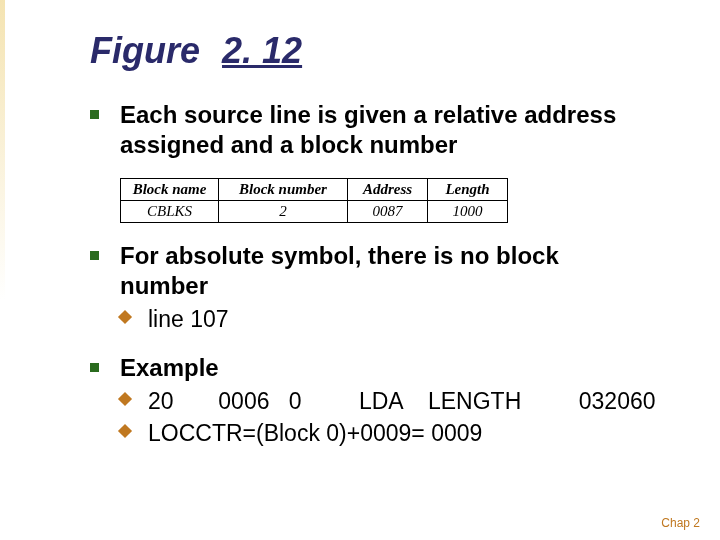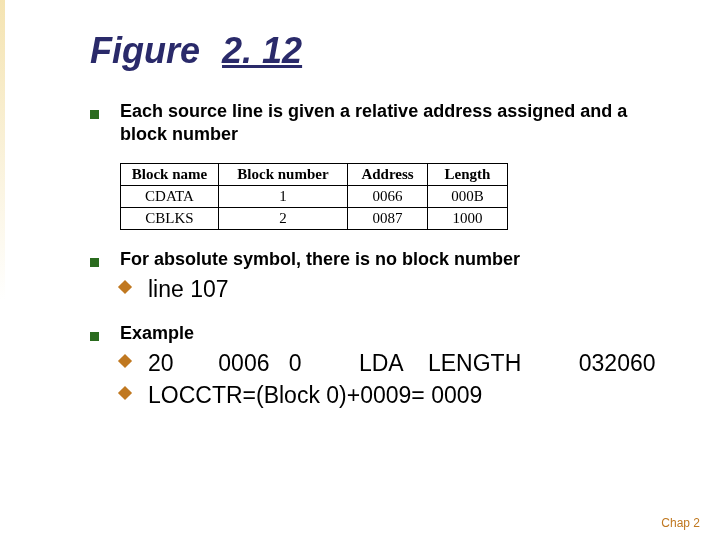--- a/index.html
+++ b/index.html
@@ -33,21 +33,21 @@
   }
   .level1 > .sq {
     position: absolute;
     left: 0;
     top: 10px;
     width: 9px;
     height: 9px;
     background: #2a6b1e;
   }
   .level1 > .txt {
-    font-size: 18px;
+    font-size: 24px;
     font-weight: bold;
     color: #000;
     line-height: 1.25;
   }
   .sub { list-style: none; margin-top: 4px; }
   .level2 {
     position: relative;
     padding-left: 28px;
     margin-bottom: 2px;
   }
@@ -61,20 +61,21 @@
     transform: rotate(45deg);
   }
   .level2 > .txt {
     font-size: 23px;
     color: #000;
     line-height: 1.3;
     white-space: pre;
   }
   .table-wrap {
     margin: 10px 0 18px 30px;
+    font-style: italic;
   }
   table {
     border-collapse: collapse;
     font-family: "Times New Roman", Times, serif;
     font-size: 15px;
   }
   th, td {
     border: 1px solid #000;
     padding: 1px 8px;
     text-align: center;
@@ -126,26 +127,20 @@
         <thead>
           <tr>
             <th class="col0">Block name</th>
             <th class="col1">Block number</th>
             <th class="col2">Address</th>
             <th class="col3">Length</th>
           </tr>
         </thead>
         <tbody>
           <tr>
-            <td>CDATA</td>
-            <td>1</td>
-            <td>0066</td>
-            <td>000B</td>
-          </tr>
-          <tr>
             <td>CBLKS</td>
             <td>2</td>
             <td>0087</td>
             <td>1000</td>
           </tr>
         </tbody>
       </table>
     </li>
 
     <li class="level1">

